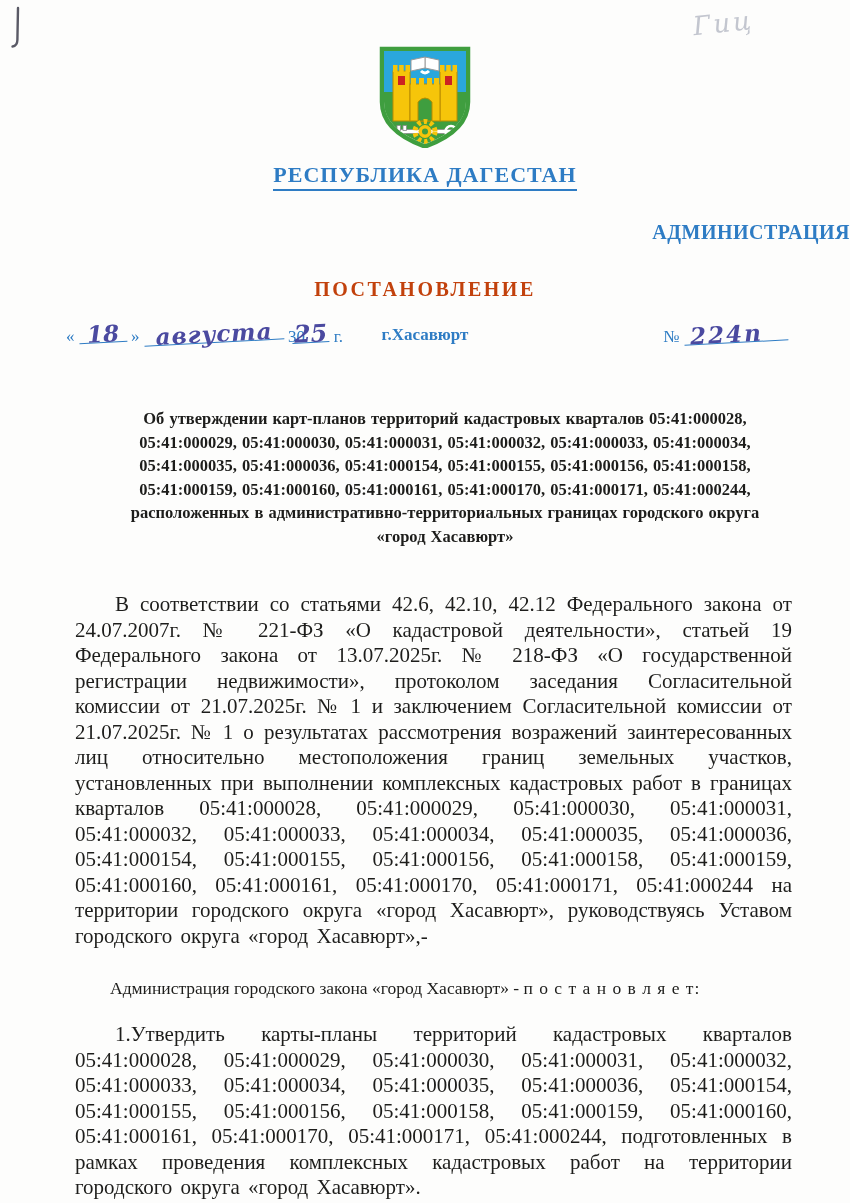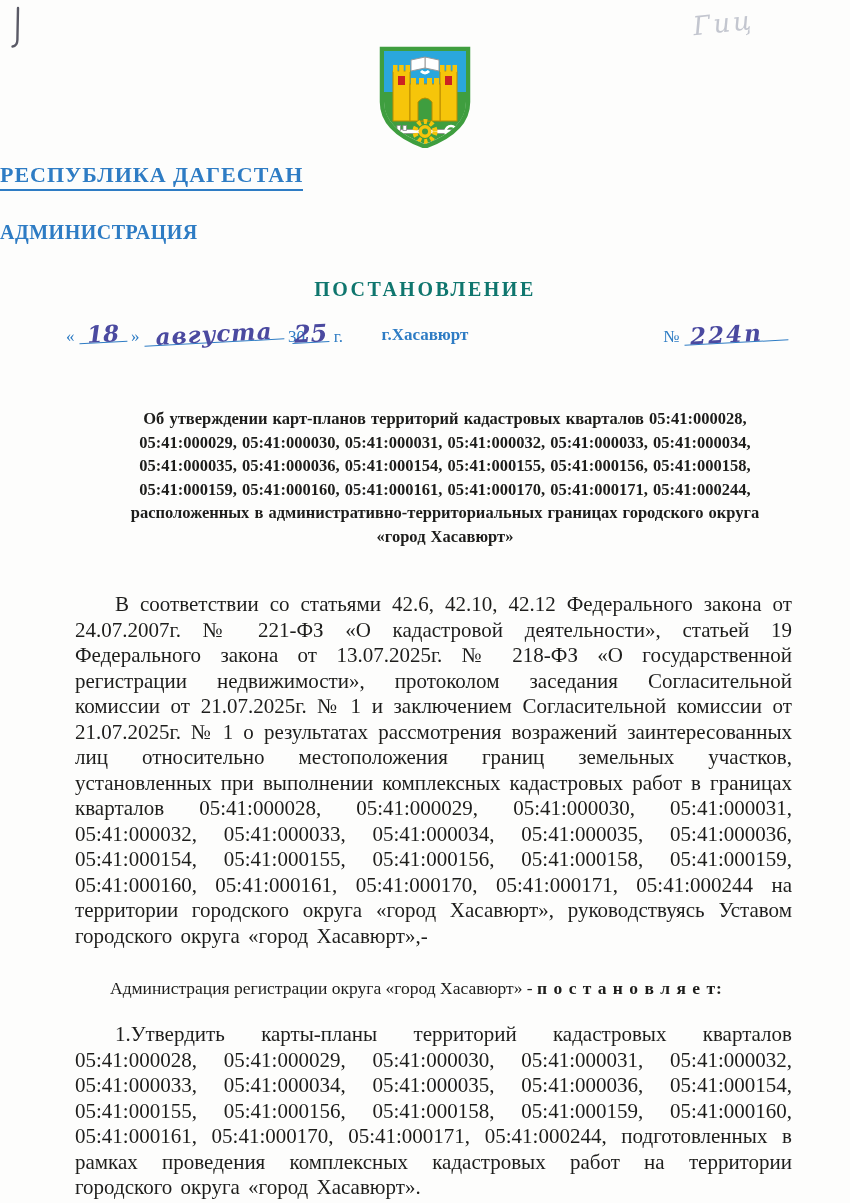--- a/index.html
+++ b/index.html
@@ -19,33 +19,33 @@
     font-family:"DejaVu Serif", serif;
     font-style:italic;
     font-size:26px;color:#c3c6cf;
     transform:rotate(-6deg);
     letter-spacing:3px;
   }
   
   .emblem{width:96px;margin:44px auto 0 auto;}
   
   .republic{
-    margin-top:10px;
+    text-align:center;margin-top:10px;
     font-size:22px;font-weight:bold;color:#2e7cc4;
     letter-spacing:1px;
   }
   .republic span{border-bottom:2.5px solid #2e7cc4;padding-bottom:2px;}
   .org{
-    text-align:left;margin-top:31px;
+    text-align:right;margin-top:31px;
     font-size:20px;font-weight:bold;color:#2e7cc4;
     line-height:26px;letter-spacing:.5px;
   }
   .doctype{
     text-align:center;margin-top:33px;
-    font-size:20px;font-weight:bold;color:#0f766e;
+    font-size:20px;font-weight:bold;color:#c2410c;
     letter-spacing:2.5px;
   }
   
   .dateline{
     position:relative;height:44px;margin-top:16px;
     font-size:17px;color:#2e7cc4;
   }
   .dl-left{position:absolute;left:66px;top:8px;white-space:nowrap;}
   .dl-city{position:absolute;left:50%;transform:translateX(-50%);top:8px;font-weight:bold;}
   .dl-right{position:absolute;right:62px;top:8px;white-space:nowrap;}
@@ -76,21 +76,21 @@
     font-size:21px;line-height:25.5px;
     word-spacing:3px;
     text-indent:40px;
   }
   .p1{margin-top:44px;}
   .resolution{
     margin:0;margin-top:27px;padding:0 58px 0 75px;
     font-size:17.5px;line-height:25px;
     text-indent:35px;
   }
-  .bold-spaced{font-weight:bold;letter-spacing:1px;}
+  .bold-spaced{font-weight:normal;letter-spacing:1px;}
   .p2{margin-top:21px;}
 </style>
 </head>
 <body>
 
 <div class="page">
 
   <svg class="corner-mark" width="16" height="44" viewBox="0 0 16 44">
     <path d="M8 2 L7.4 34 Q7.2 40 2.5 40.5" fill="none" stroke="#5a5a66" stroke-width="2.4" stroke-linecap="round"></path>
   </svg>
@@ -172,18 +172,18 @@
       <span>№</span>
       <span class="hw hw-num u">224п</span>
     </div>
   </div>
 
   <div class="title">Об утверждении карт-планов территорий кадастровых кварталов 05:41:000028, 05:41:000029, 05:41:000030, 05:41:000031, 05:41:000032, 05:41:000033, 05:41:000034, 05:41:000035, 05:41:000036, 05:41:000154, 05:41:000155, 05:41:000156, 05:41:000158, 05:41:000159, 05:41:000160, 05:41:000161, 05:41:000170, 05:41:000171, 05:41:000244, расположенных в административно-территориальных границах городского округа «город Хасавюрт»</div>
 
   <p class="bodyp p1">В соответствии со статьями 42.6, 42.10, 42.12 Федерального закона от 24.07.2007г. № 221-ФЗ «О кадастровой деятельности», статьей 19 Федерального закона от 13.07.2025г. № 218-ФЗ «О государственной регистрации недвижимости», протоколом заседания Согласительной комиссии от 21.07.2025г. № 1 и заключением Согласительной комиссии от 21.07.2025г. № 1 о результатах рассмотрения возражений заинтересованных лиц относительно местоположения границ земельных участков, установленных при выполнении комплексных кадастровых работ в границах кварталов 05:41:000028, 05:41:000029, 05:41:000030, 05:41:000031, 05:41:000032, 05:41:000033, 05:41:000034, 05:41:000035, 05:41:000036, 05:41:000154, 05:41:000155, 05:41:000156, 05:41:000158, 05:41:000159, 05:41:000160, 05:41:000161, 05:41:000170, 05:41:000171, 05:41:000244 на территории городского округа «город Хасавюрт», руководствуясь Уставом городского округа «город Хасавюрт»,-</p>
 
   <p class="resolution">
-    <span>Администрация регистрации округа «город Хасавюрт» - </span><span class="bold-spaced">п о с т а н о в л я е т:</span>
+    <span>Администрация городского закона «город Хасавюрт» - </span><span class="bold-spaced">п о с т а н о в л я е т:</span>
   </p>
 
   <p class="bodyp p2">1.Утвердить карты-планы территорий кадастровых кварталов 05:41:000028, 05:41:000029, 05:41:000030, 05:41:000031, 05:41:000032, 05:41:000033, 05:41:000034, 05:41:000035, 05:41:000036, 05:41:000154, 05:41:000155, 05:41:000156, 05:41:000158, 05:41:000159, 05:41:000160, 05:41:000161, 05:41:000170, 05:41:000171, 05:41:000244, подготовленных в рамках проведения комплексных кадастровых работ на территории городского округа «город Хасавюрт».</p>
 
 </div>
 
 </body></html>

